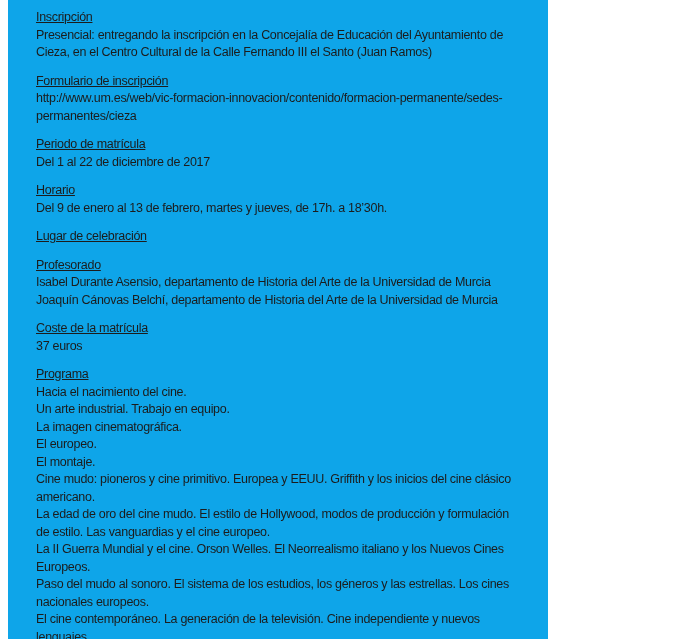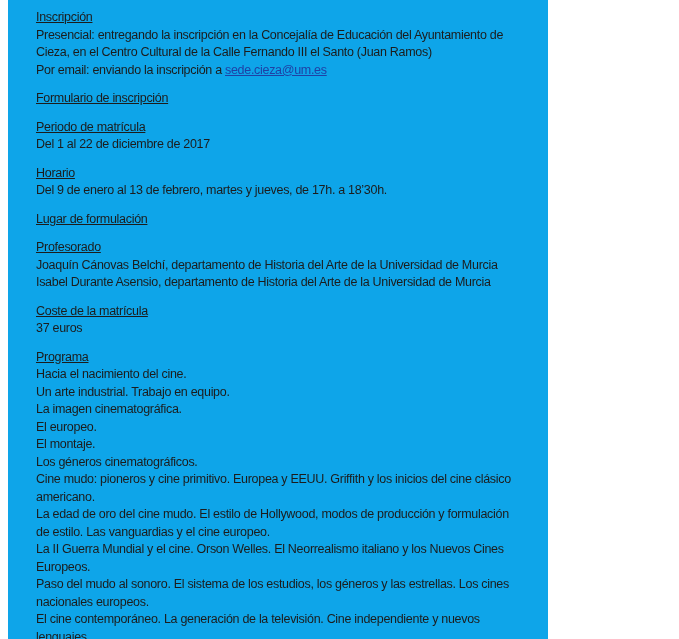--- a/index.html
+++ b/index.html
@@ -47,60 +47,59 @@
   }
 </style>
 </head>
 <body>
 
 <div class="doc">
 
   <section>
     <h2>Inscripción</h2>
     <p>Presencial: entregando la inscripción en la Concejalía de Educación del Ayuntamiento de Cieza, en el Centro Cultural de la Calle Fernando III el Santo (Juan Ramos)</p>
-    <p><span>Por email: enviando la inscripción a </span><a class="link" href="#">sede.cieza@um.es</a></p>
   </section>
 
   <section>
     <h2>Formulario de inscripción</h2>
+    <p>http://www.um.es/web/vic-formacion-innovacion/contenido/formacion-permanente/sedes-permanentes/cieza</p>
   </section>
 
   <section>
     <h2>Periodo de matrícula</h2>
     <p>Del 1 al 22 de diciembre de 2017</p>
   </section>
 
   <section>
     <h2>Horario</h2>
     <p>Del 9 de enero al 13 de febrero, martes y jueves, de 17h. a 18’30h.</p>
   </section>
 
   <section>
-    <h2>Lugar de formulación</h2>
+    <h2>Lugar de celebración</h2>
   </section>
 
   <section>
     <h2>Profesorado</h2>
+    <p>Isabel Durante Asensio, departamento de Historia del Arte de la Universidad de Murcia</p>
     <p>Joaquín Cánovas Belchí, departamento de Historia del Arte de la Universidad de Murcia</p>
-    <p>Isabel Durante Asensio, departamento de Historia del Arte de la Universidad de Murcia</p>
   </section>
 
   <section>
     <h2>Coste de la matrícula</h2>
     <p>37 euros</p>
   </section>
 
   <section>
     <h2>Programa</h2>
     <p>Hacia el nacimiento del cine.</p>
     <p>Un arte industrial. Trabajo en equipo.</p>
     <p>La imagen cinematográfica.</p>
     <p>El europeo.</p>
     <p>El montaje.</p>
-    <p>Los géneros cinematográficos.</p>
     <p>Cine mudo: pioneros y cine primitivo. Europea y EEUU. Griffith y los inicios del cine clásico americano.</p>
     <p>La edad de oro del cine mudo. El estilo de Hollywood, modos de producción y formulación de estilo. Las vanguardias y el cine europeo.</p>
     <p>La II Guerra Mundial y el cine. Orson Welles. El Neorrealismo italiano y los Nuevos Cines Europeos.</p>
     <p>Paso del mudo al sonoro. El sistema de los estudios, los géneros y las estrellas. Los cines nacionales europeos.</p>
     <p>El cine contemporáneo. La generación de la televisión. Cine independiente y nuevos lenguajes.</p>
   </section>
 
 </div>
 
 </body></html>

